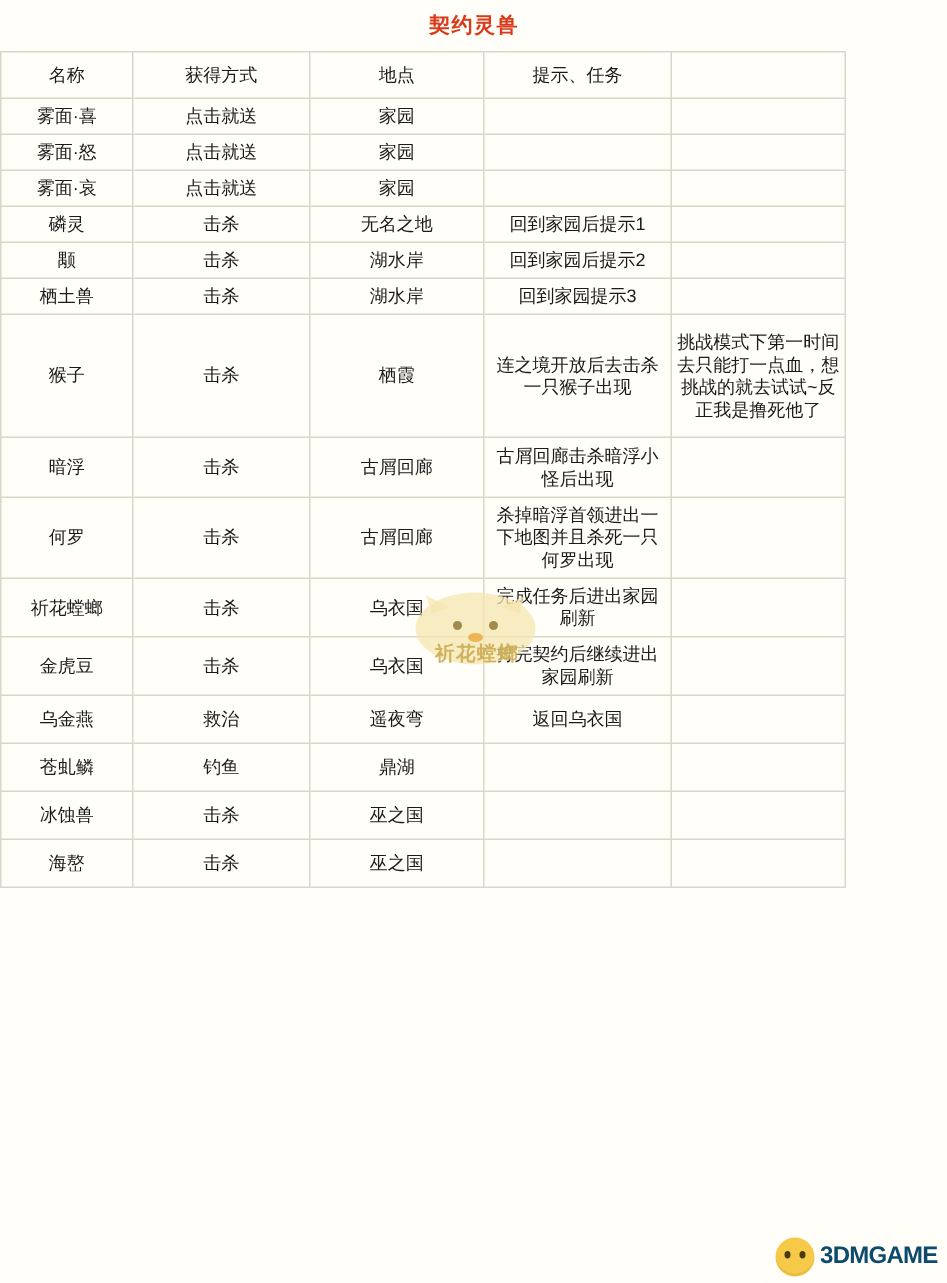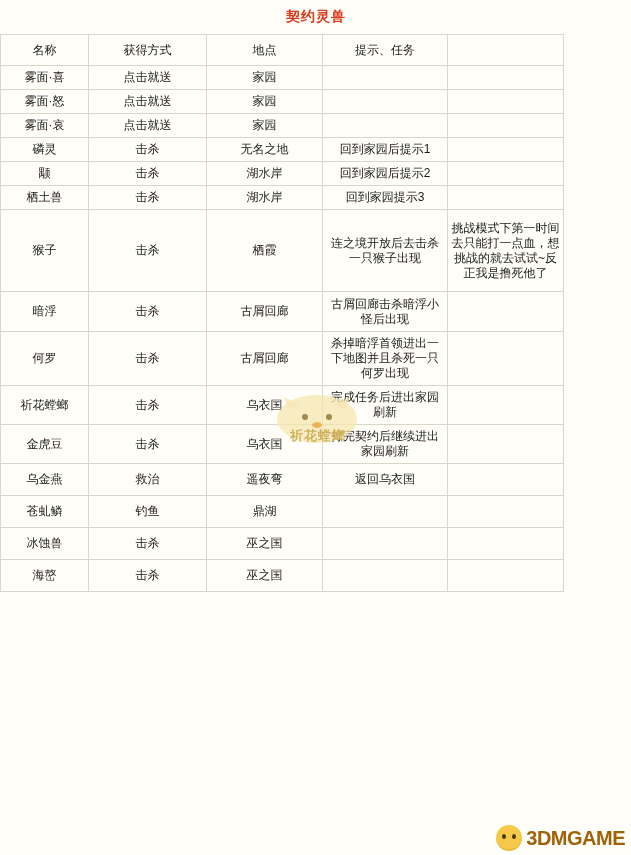--- a/index.html
+++ b/index.html
@@ -97,23 +97,23 @@
     position: absolute;
     right: 6px;
     bottom: 4px;
     z-index: 6;
     display: flex;
     align-items: center;
     gap: 4px;
     pointer-events: none;
   }
   .logo3d .lg-text {
-    font-size: 20px;
+    font-size: 16px;
     font-weight: bold;
-    color: #a16207;
+    color: #0c4a6e;
     letter-spacing: -0.5px;
   }
   .logo-face {
     width: 26px;
     height: 26px;
     border-radius: 50%;
     background: #f7c948;
     position: relative;
     box-shadow: inset 0 -2px 0 rgba(0,0,0,0.06);
   }

